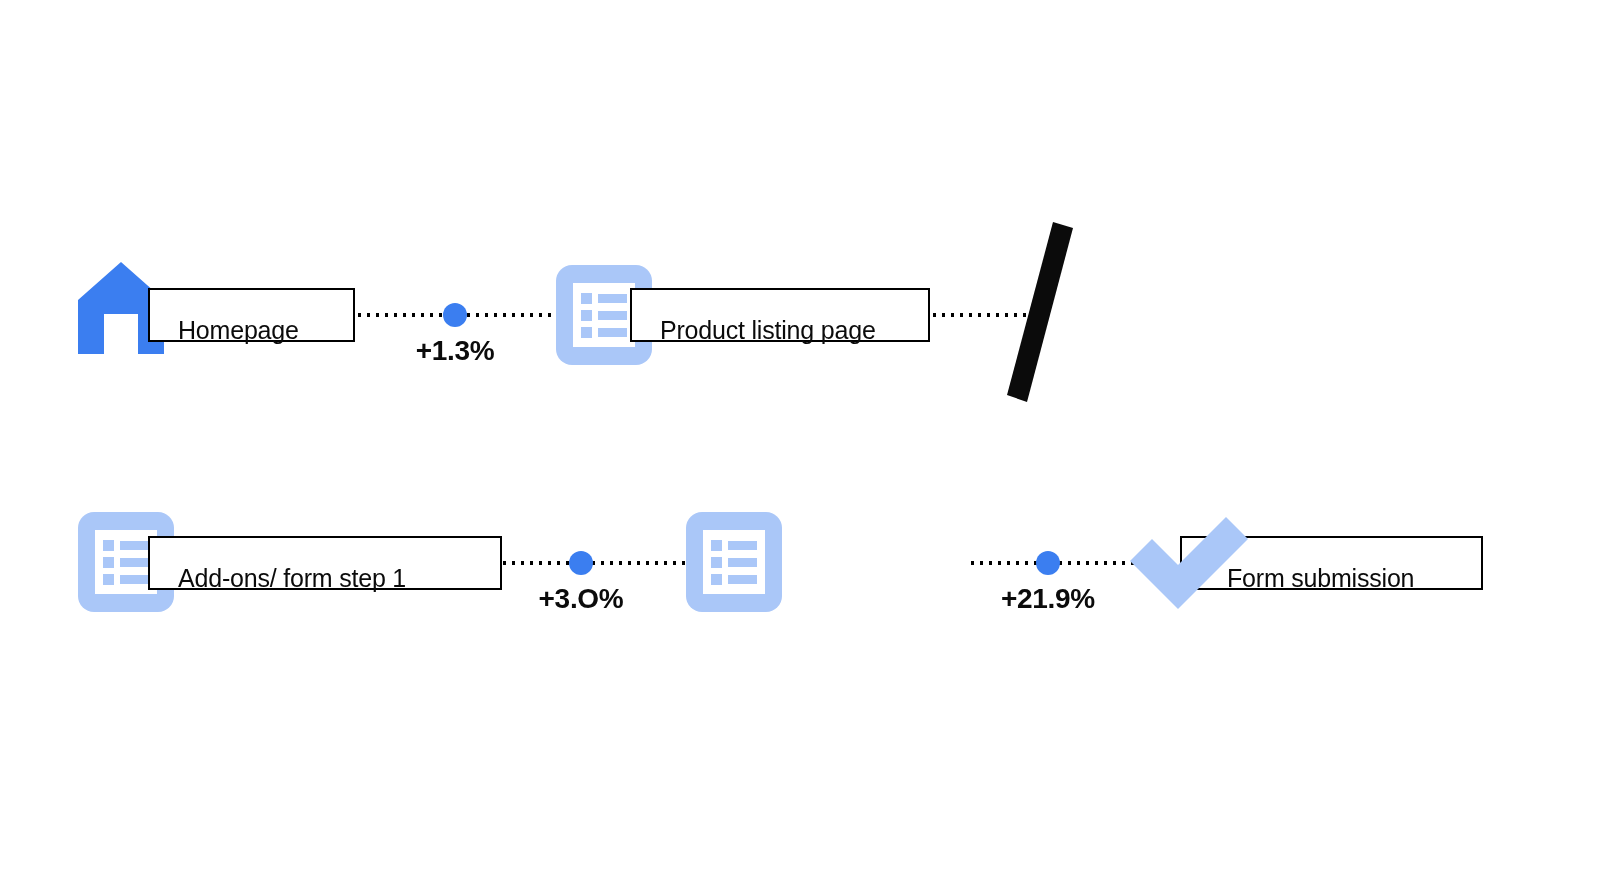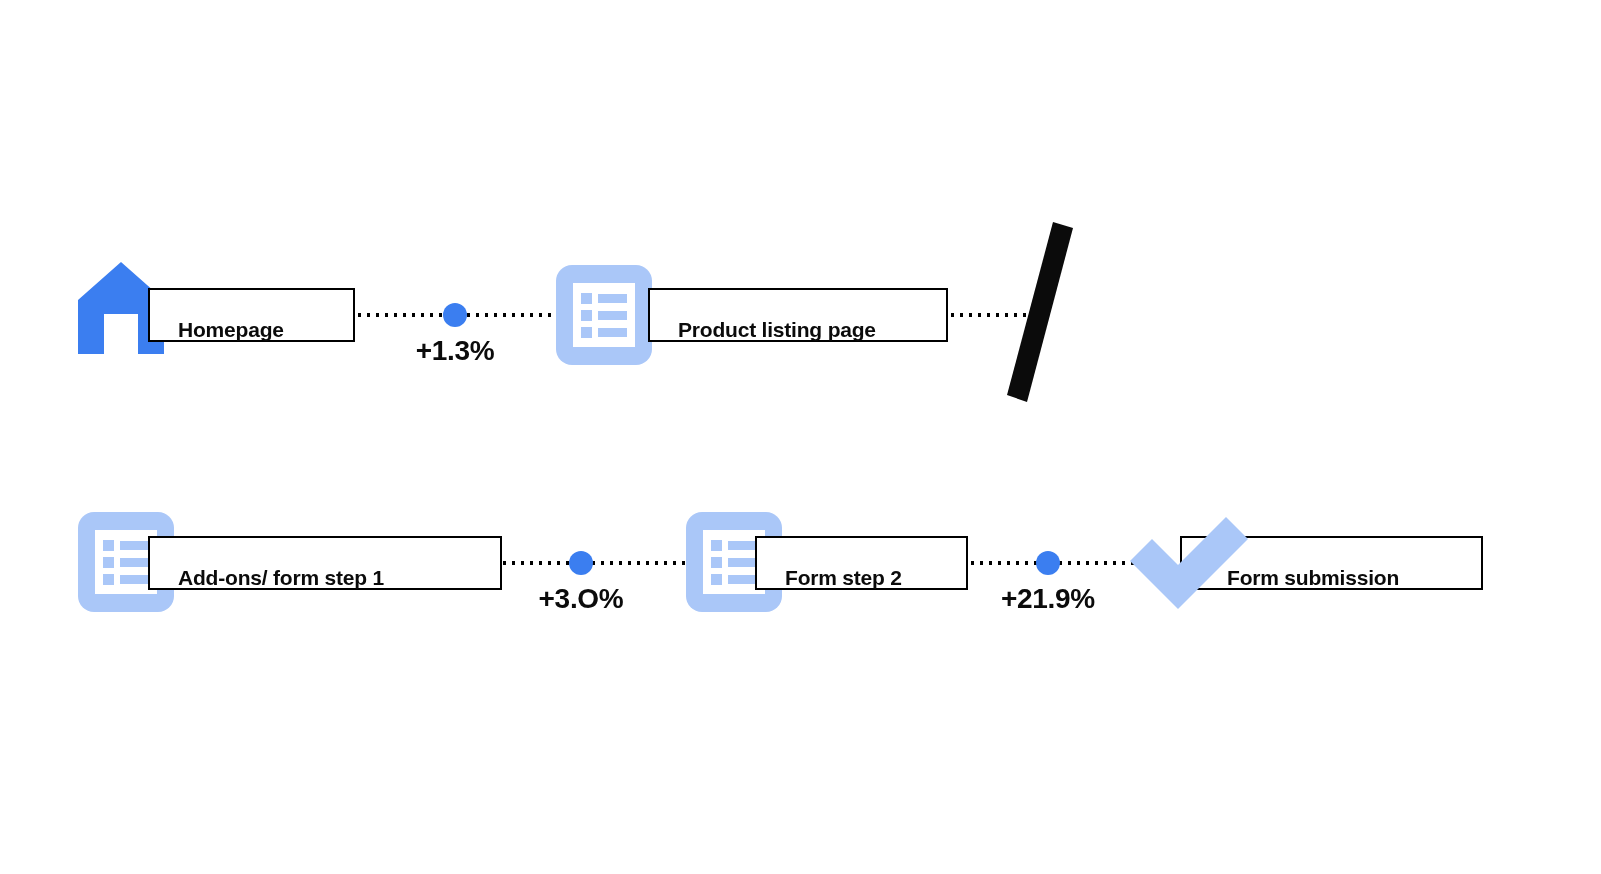--- a/index.html
+++ b/index.html
@@ -34,22 +34,22 @@
   .step-box {
     position: absolute;
     box-sizing: border-box;
     border: 2.5px solid #000000;
     background: #ffffff;
     display: flex;
     align-items: center;
     z-index: 5;
   }
   .step-box .step-label {
-    font-size: 21px;
-    font-weight: bold;
+    font-size: 25px;
+    font-weight: normal;
     color: #0b0b0b;
     letter-spacing: -0.2px;
     white-space: nowrap;
     padding-left: 28px;
     margin-top: 30px;
   }
 
   
   .metric {
     position: absolute;
@@ -123,21 +123,21 @@
       <rect x="17" y="18" width="62" height="64" fill="#ffffff"></rect>
       <rect x="25" y="28" width="11" height="11" fill="#aac7f8"></rect>
       <rect x="42" y="29" width="29" height="9" fill="#aac7f8"></rect>
       <rect x="25" y="45" width="11" height="11" fill="#aac7f8"></rect>
       <rect x="42" y="46" width="29" height="9" fill="#aac7f8"></rect>
       <rect x="25" y="62" width="11" height="11" fill="#aac7f8"></rect>
       <rect x="42" y="63" width="29" height="9" fill="#aac7f8"></rect>
     </svg>
   </div>
 
-  <div class="step-box" style="left:648px; top:288px; width:300px; height:54px;">
+  <div class="step-box" style="left:630px; top:288px; width:300px; height:54px;">
     <span class="step-label">Product listing page</span>
   </div>
 
   <div class="slash-mark" style="left:995px; top:222px; width:90px; height:180px;">
     <svg width="90" height="180" viewBox="0 0 90 180" aria-hidden="true">
       <polygon points="58,0 78,6 32,180 12,173" fill="#0b0b0b"></polygon>
     </svg>
   </div>
 
   <div class="connector" style="left:473px; top:561px; width:110px;"></div>
@@ -176,23 +176,20 @@
       <rect x="17" y="18" width="62" height="64" fill="#ffffff"></rect>
       <rect x="25" y="28" width="11" height="11" fill="#aac7f8"></rect>
       <rect x="42" y="29" width="29" height="9" fill="#aac7f8"></rect>
       <rect x="25" y="45" width="11" height="11" fill="#aac7f8"></rect>
       <rect x="42" y="46" width="29" height="9" fill="#aac7f8"></rect>
       <rect x="25" y="62" width="11" height="11" fill="#aac7f8"></rect>
       <rect x="42" y="63" width="29" height="9" fill="#aac7f8"></rect>
     </svg>
   </div>
 
-  <div class="step-box" style="left:755px; top:536px; width:213px; height:54px;">
-    <span class="step-label">Form step 2</span>
-  </div>
 
   <div class="metric" style="left:1048px; top:551px; width:0px; height:70px;">
     <span class="dot"></span>
     <span class="pct">+21.9%</span>
   </div>
 
   <div class="step-box" style="left:1180px; top:536px; width:303px; height:54px;">
     <span class="step-label" style="padding-left:45px;">Form submission</span>
   </div>
 

